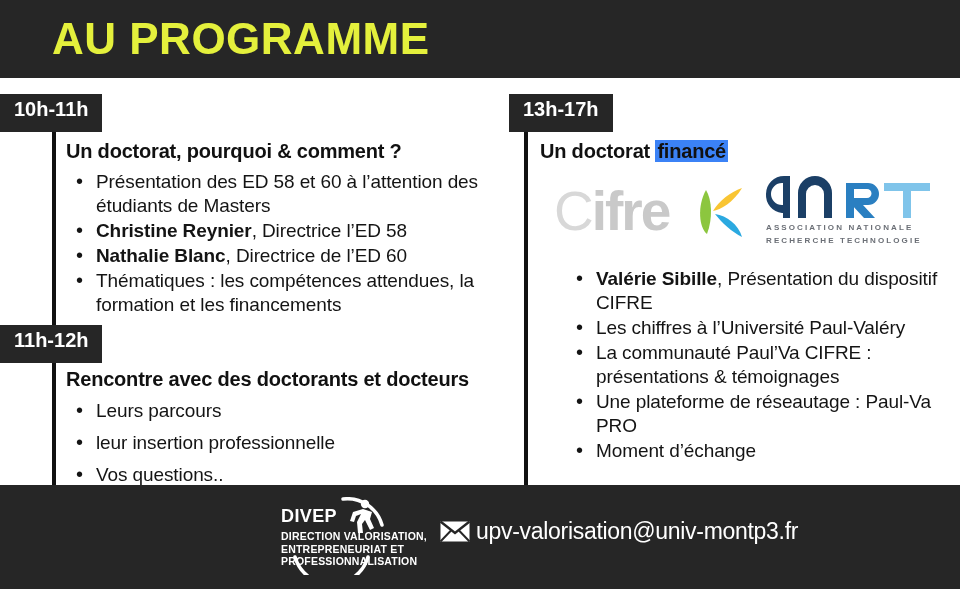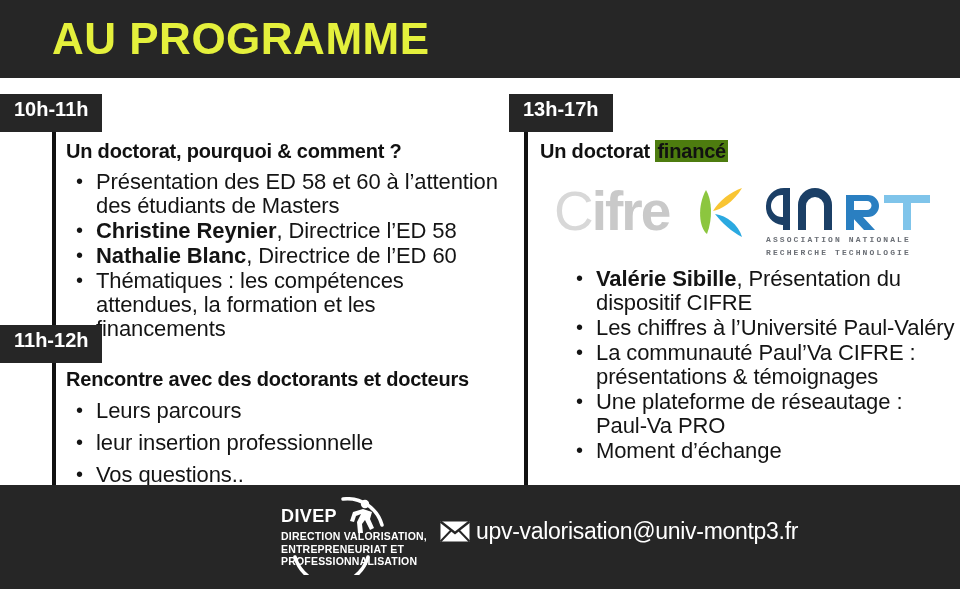--- a/index.html
+++ b/index.html
@@ -79,33 +79,33 @@
 
   .block-title {
     font-size: 20px;
     font-weight: bold;
     color: #111111;
     letter-spacing: -0.2px;
     margin: 0 0 7px 0;
     white-space: nowrap;
   }
   .block-title .hl {
-    background: #4d7c0f;
+    background: #3b82f6;
     padding: 0 2px;
   }
 
   ul.bullets {
     list-style: none;
     margin: 0;
     padding: 0;
   }
   ul.bullets li {
     position: relative;
     padding-left: 30px;
-    font-size: 22px;
+    font-size: 19px;
     line-height: 24px;
     color: #141414;
     margin-bottom: 1px;
     letter-spacing: -0.1px;
   }
   ul.bullets li::before {
     content: "\2022";
     position: absolute;
     left: 10px;
     top: -1px;
@@ -142,22 +142,22 @@
   }
   .cifre-word .c-light {
     color: #d8d8d8;
     font-weight: normal;
   }
   .cifre-k { position: absolute; left: 132px; top: 6px; }
 
   
   .anrt-logo {
     position: absolute;
-    left: 212px; top: 12px;
-    width: 190px; height: 78px; font-family: Liberation Mono, monospace;
+    left: 212px; top: 0px;
+    width: 190px; height: 78px;
   }
   .anrt-sub {
     position: absolute;
     left: 6px;
     top: 47px;
     width: 185px;
     color: #6b6f76;
     font-size: 8px;
     font-weight: bold;
     letter-spacing: 2.1px;

